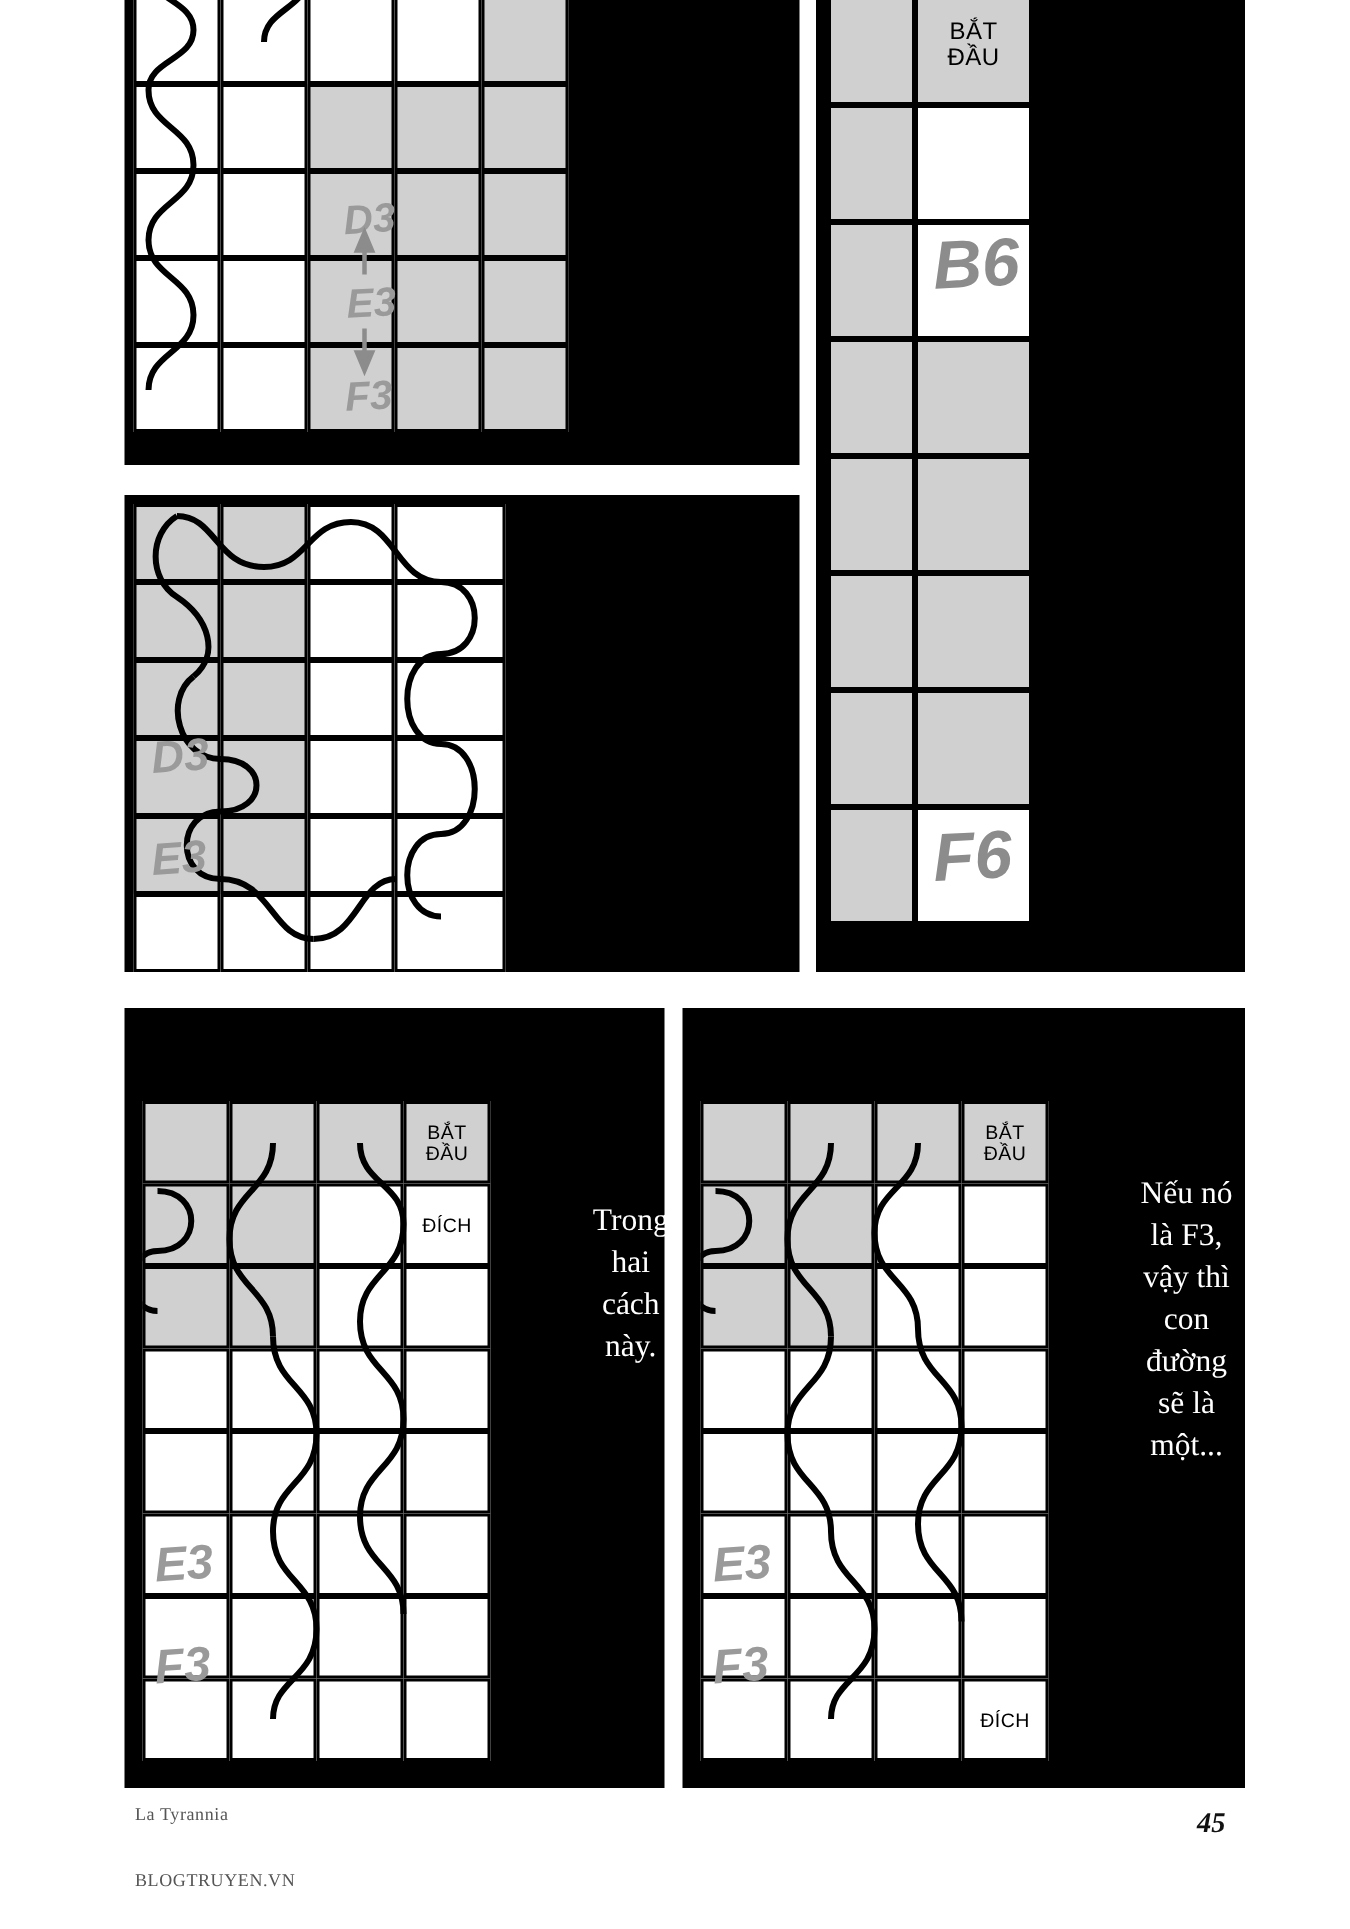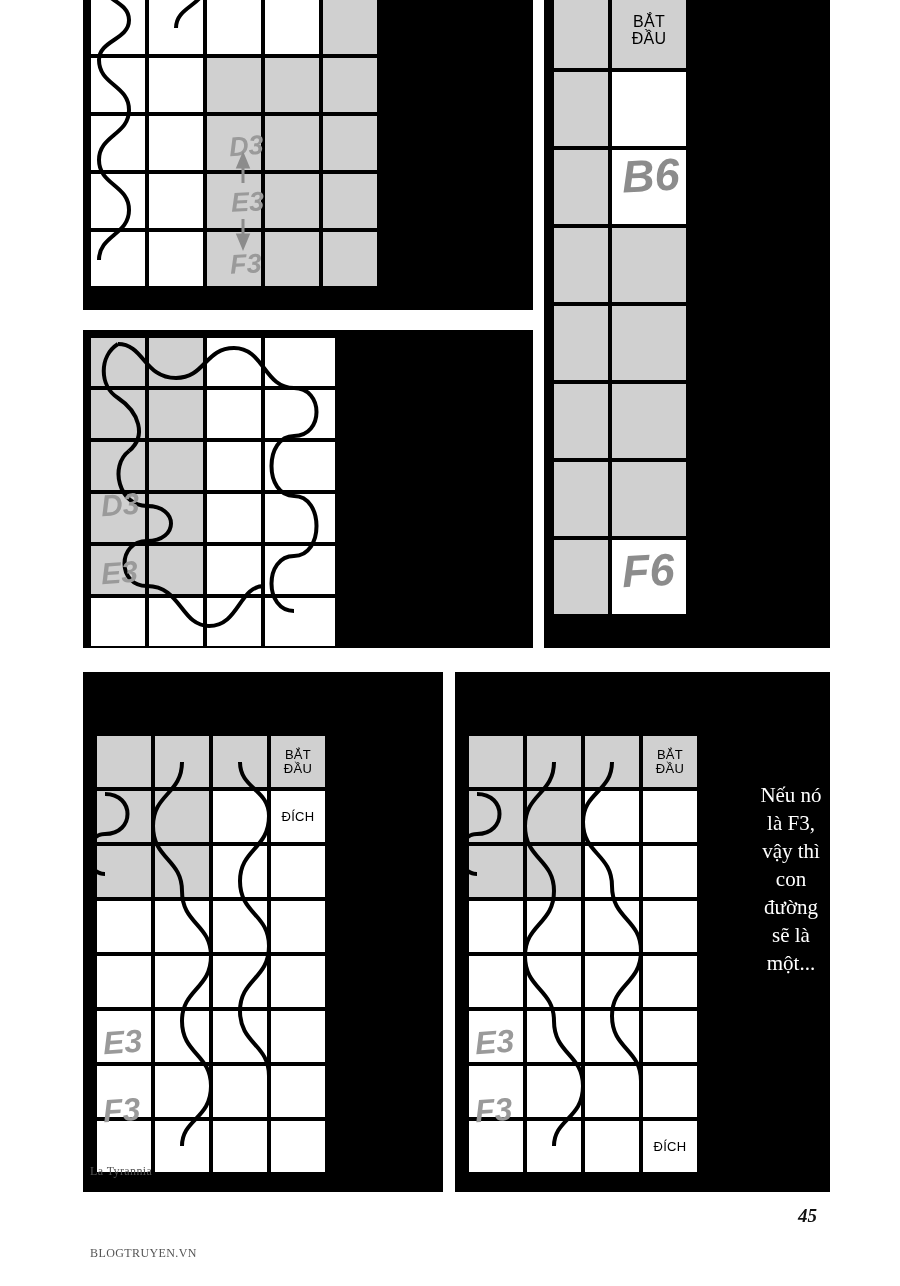--- a/index.html
+++ b/index.html
@@ -295,20 +295,24 @@
       </svg>
     </div>
 
     <div class="celltext" style="left:186px; top:62px; width:58px; height:55px; white-space:pre-line; font-size:13px;">BẮT
 ĐẦU</div>
     <div class="celltext" style="left:186px; top:117px; width:58px; height:55px; font-size:13px;">ĐÍCH</div>
 
     <div class="marker" style="left:20px; top:352px; font-size:32px; transform:rotate(-4deg);">E3</div>
     <div class="marker" style="left:20px; top:420px; font-size:32px; transform:rotate(-4deg);">F3</div>
 
+    <div class="bubble" style="left:300px; top:128px; width:75px; font-size:21px;">Trong
+hai
+cách
+này.</div>
   </div>
 
   <div class="panel" style="left:455px; top:672px; width:375px; height:520px;">
 
     <div class="grid-wrap" style="left:12px; top:62px; width:290px; height:440px; background:transparent;">
 
       <div class="cell shaded" style="left:0px;   top:0px;   width:58px; height:55px;"></div>
       <div class="cell shaded" style="left:58px;  top:0px;   width:58px; height:55px;"></div>
       <div class="cell shaded" style="left:116px; top:0px;   width:58px; height:55px;"></div>
       <div class="cell shaded" style="left:174px; top:0px;   width:58px; height:55px;"></div>
@@ -367,17 +371,17 @@
 
     <div class="bubble" style="left:300px; top:110px; width:72px; font-size:21px;">Nếu nó
 là F3,
 vậy thì
 con
 đường
 sẽ là
 một...</div>
   </div>
 
-  <div class="footer" style="left:90px; top:1162px;">La Tyrannia</div>
+  <div class="footer" style="left:90px; top:1200px;">La Tyrannia</div>
   <div class="footer" style="left:90px; top:1244px;">BLOGTRUYEN.VN</div>
   <div class="pageno" style="left:798px; top:1205px;">45</div>
 
 </div>
 
 </body></html>

